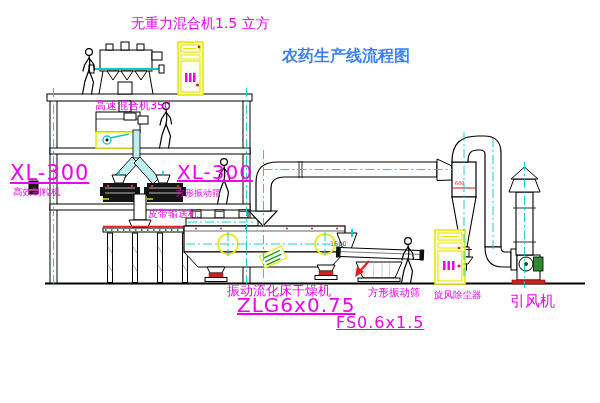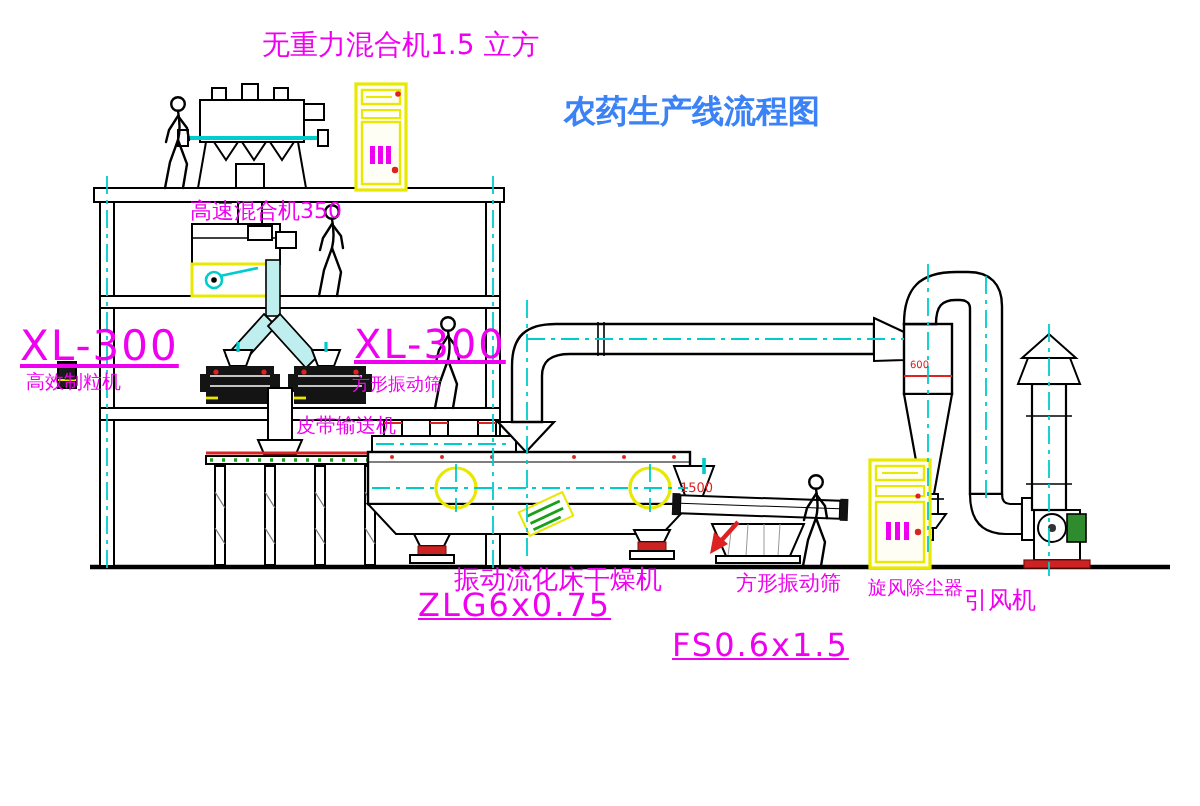--- a/index.html
+++ b/index.html
@@ -289,24 +289,24 @@
 
 <div class="lbl big" style="left:10px;top:163px;font-size:21px;">XL-300</div>
 <div class="lbl" style="left:13px;top:188px;font-size:9.5px;font-family:Liberation Serif, serif;">高效制粒机</div>
 
 <div class="lbl big" style="left:177px;top:162px;font-size:20px;">XL-300</div>
 <div class="lbl" style="left:176px;top:189px;font-size:9px;">方形振动筛</div>
 
 <div class="lbl" style="left:148px;top:209px;font-size:10px;">皮带输送机</div>
 
 <div class="lbl" style="left:227px;top:284px;font-size:13px;">振动流化床干燥机</div>
-<div class="lbl big" style="left:209px;top:295px;font-size:16px;">ZLG6x0.75</div>
+<div class="lbl big" style="left:237px;top:295px;font-size:20px;">ZLG6x0.75</div>
 
 <div class="lbl" style="left:344px;top:287px;font-size:10.5px;margin-left:24px;">方形振动筛</div>
 <div class="lbl big" style="left:336px;top:315px;font-size:16px;text-align:center;">FS0.6x1.5</div>
 
 <div class="lbl" style="left:434px;top:290px;font-size:9.5px;">旋风除尘器</div>
-<div class="lbl" style="left:482px;top:294px;font-size:12px;">引风机</div>
-
-<div class="dim" style="left:340px;top:241px;font-size:6.5px;">1500</div>
+<div class="lbl" style="left:510px;top:294px;font-size:15px;">引风机</div>
+
+<div class="dim" style="left:330px;top:241px;font-size:6.5px;">1500</div>
 <div class="dim" style="left:455px;top:181px;font-size:5px;">600</div>
 
 </div>
 
 </body></html>

